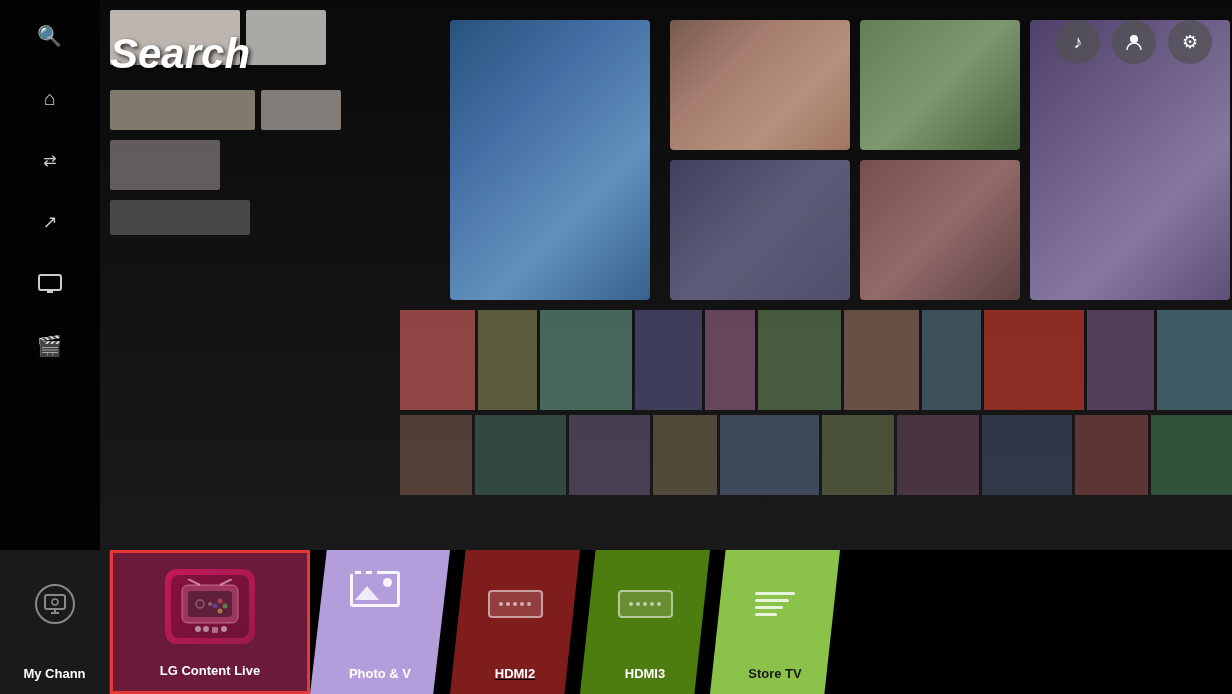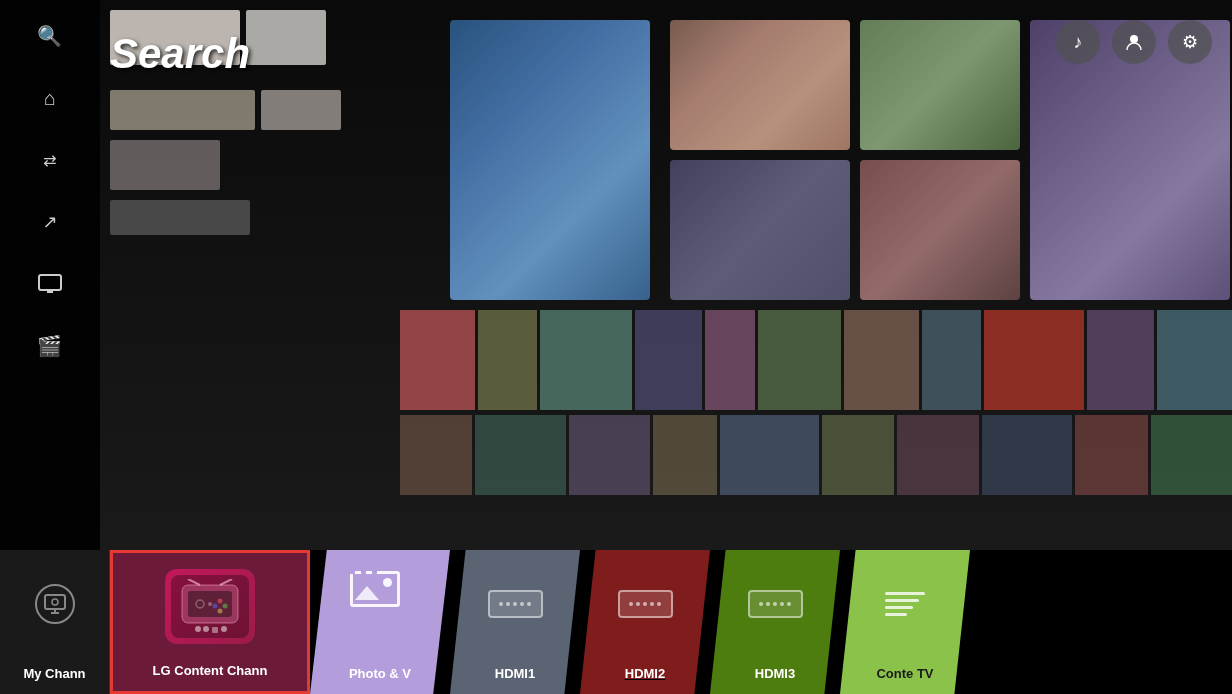--- a/index.html
+++ b/index.html
@@ -432,21 +432,21 @@
 
           <circle cx="32" cy="25" r="2" fill="rgba(255,255,255,0.3)"></circle>
           <circle cx="22" cy="25" r="4" fill="none" stroke="rgba(255,255,255,0.3)" stroke-width="1.5"></circle>
           <circle cx="42" cy="22" r="2.5" fill="rgba(255,100,100,0.5)"></circle>
           <circle cx="37" cy="27" r="2.5" fill="rgba(100,100,255,0.5)"></circle>
           <circle cx="47" cy="27" r="2.5" fill="rgba(100,255,100,0.4)"></circle>
           <circle cx="42" cy="32" r="2.5" fill="rgba(255,255,100,0.4)"></circle>
         </svg>
       </div>
     </div>
-    <span class="taskbar-label">LG Content Chann</span>
+    <span class="taskbar-label">LG Content Live</span>
   </div>
 
 
 
   <div class="taskbar-item item-photo">
     <div class="taskbar-icon-area">
       <div style="position:relative;width:60px;height:46px;">
 
         <div style="width:50px;height:36px;border:3px solid rgba(255,255,255,0.9);border-radius:3px;position:relative;overflow:hidden;">
           <div style="position:absolute;bottom:4px;left:2px;width:0;height:0;border-left:12px solid transparent;border-right:12px solid transparent;border-bottom:14px solid rgba(255,255,255,0.8);"></div>
@@ -456,34 +456,20 @@
         <div style="position:absolute;top:-2px;left:0;display:flex;gap:6px;">
           <div style="width:5px;height:5px;background:#b39ddb;border-radius:1px;"></div>
           <div style="width:5px;height:5px;background:#b39ddb;border-radius:1px;"></div>
           <div style="width:5px;height:5px;background:#b39ddb;border-radius:1px;"></div>
         </div>
       </div>
     </div>
     <span class="taskbar-label">Photo &amp; V</span>
   </div>
 
-  <div class="taskbar-item item-hdmi1">
-    <div class="taskbar-icon-area">
-      <div class="hdmi-icon">
-        <div class="hdmi-dots">
-          <div class="hdmi-dot"></div>
-          <div class="hdmi-dot"></div>
-          <div class="hdmi-dot"></div>
-          <div class="hdmi-dot"></div>
-          <div class="hdmi-dot"></div>
-        </div>
-      </div>
-    </div>
-    <span class="taskbar-label">HDMI1</span>
-  </div>
 
   <div class="taskbar-item item-hdmi2">
     <div class="taskbar-icon-area">
       <div class="hdmi-icon">
         <div class="hdmi-dots">
           <div class="hdmi-dot"></div>
           <div class="hdmi-dot"></div>
           <div class="hdmi-dot"></div>
           <div class="hdmi-dot"></div>
           <div class="hdmi-dot"></div>
@@ -510,16 +496,16 @@
 
   <div class="taskbar-item item-livetv">
     <div class="taskbar-icon-area">
       <div class="antenna-lines">
         <div class="antenna-line" style="width:40px;"></div>
         <div class="antenna-line" style="width:34px;"></div>
         <div class="antenna-line" style="width:28px;"></div>
         <div class="antenna-line" style="width:22px;"></div>
       </div>
     </div>
-    <span class="taskbar-label" style="color:#1a1a1a;">Conte TV</span>
+    <span class="taskbar-label" style="color:#1a1a1a;">Store TV</span>
   </div>
 
 </div>
 
 </body></html>

